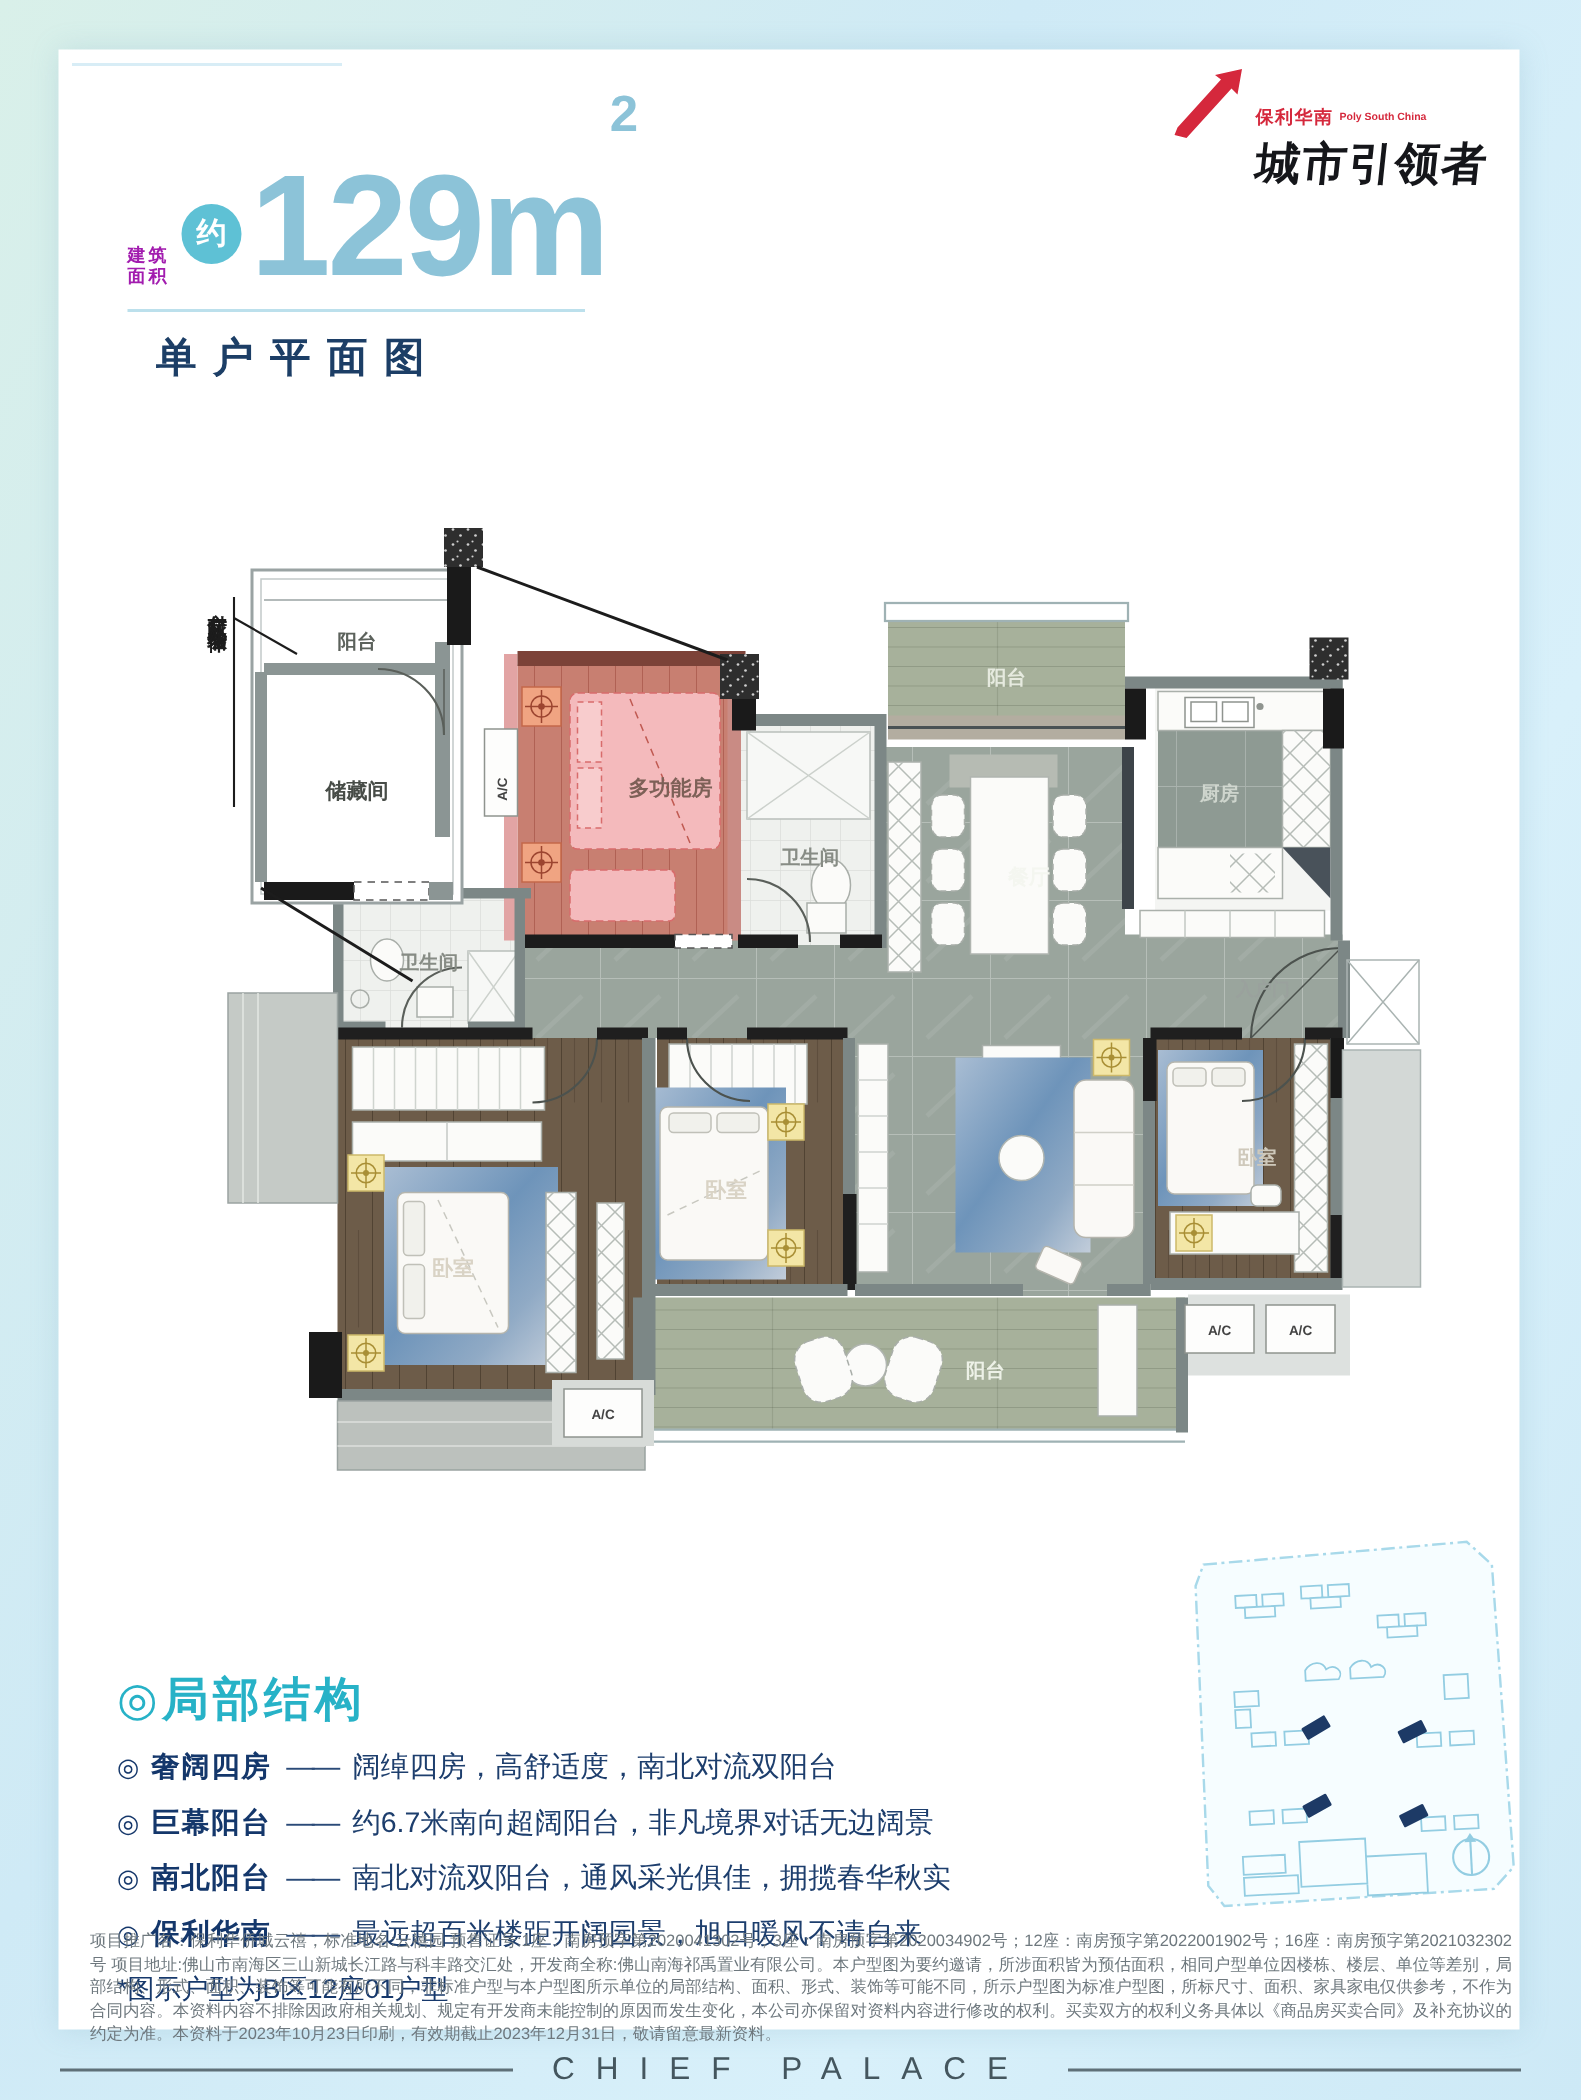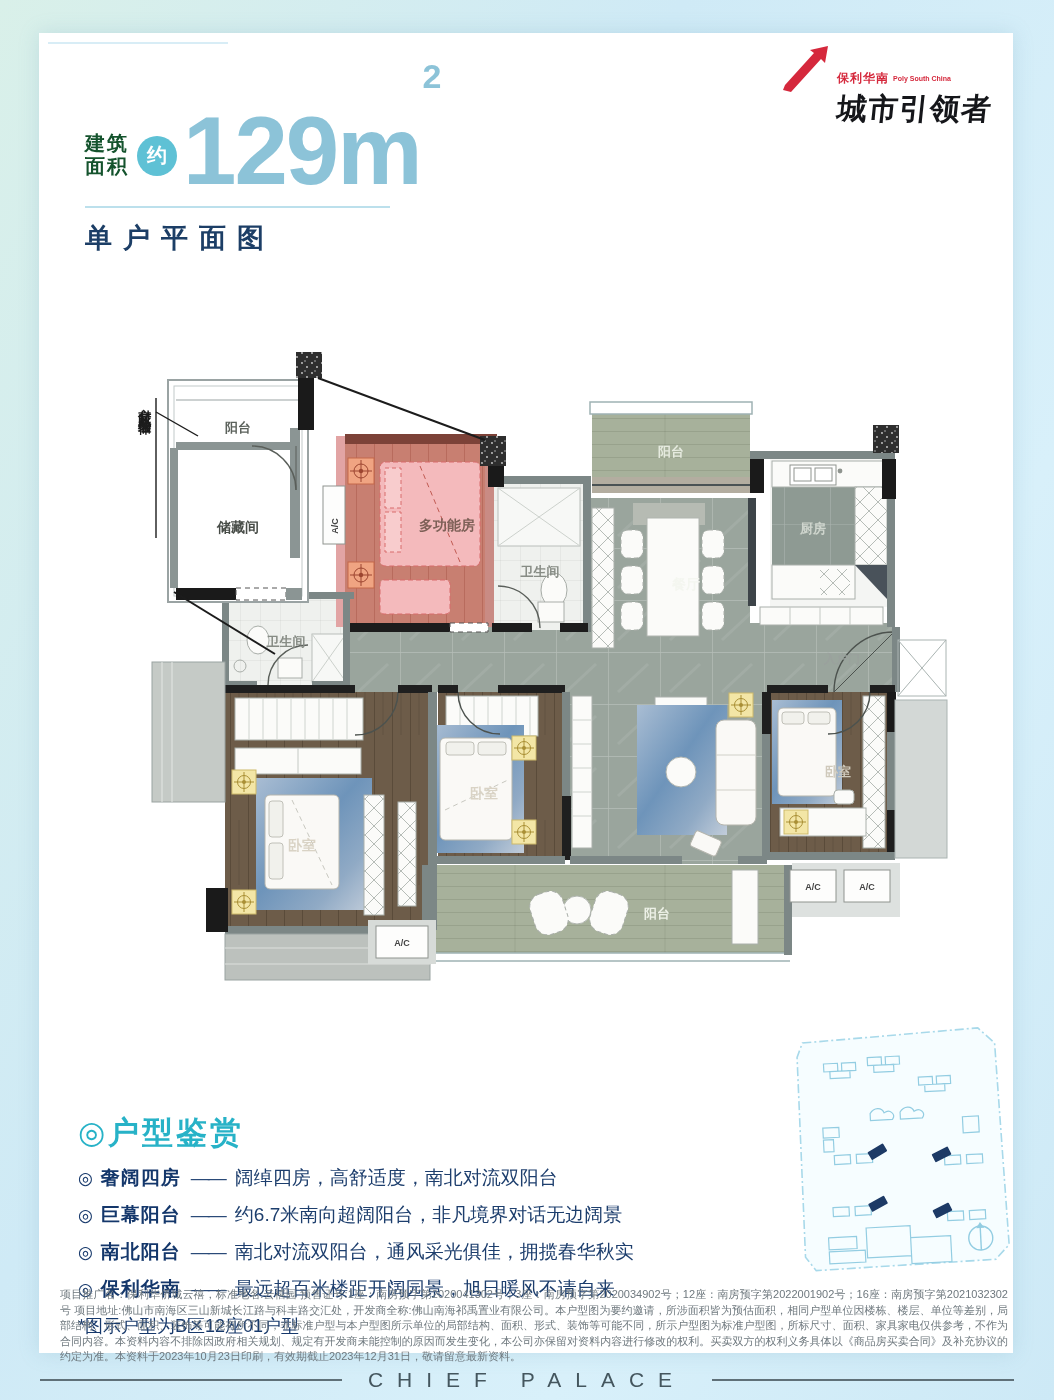--- a/index.html
+++ b/index.html
@@ -14,27 +14,27 @@
   .logo{position:absolute;right:62px;top:38px;display:flex;align-items:flex-start;}
   .logo-arrow{width:52px;height:50px;margin-right:4px;margin-top:6px;}
   .logo-text{display:flex;flex-direction:column;}
   .logo-cn-small{color:#d5283c;font-size:12px;font-weight:bold;letter-spacing:1px;}
   .logo-en{color:#d5283c;font-size:7px;font-weight:bold;line-height:1;}
   .logo-wordmark{color:#15161a;font-size:30px;font-weight:900;transform:skewX(-6deg);letter-spacing:1px;margin-top:2px;}
 
   
   .title-block{position:absolute;left:85px;top:110px;width:420px;}
   .title-row{display:flex;align-items:flex-end;}
-  .area-label{color:#14532d;font-size:20px;font-weight:bold;line-height:1.15;letter-spacing:2px;margin-bottom:14px;}
+  .area-label{color:#a21caf;font-size:12px;font-weight:bold;line-height:1.15;letter-spacing:2px;}
   .approx-circle{width:40px;height:40px;border-radius:50%;background:#5ec1d5;color:#fff;font-size:20px;
                  font-weight:bold;display:flex;align-items:center;justify-content:center;margin:0 6px 16px 8px;}
   .area-value{color:#8cc3d8;font-size:96px;font-weight:bold;line-height:.85;letter-spacing:-2px;}
   .area-sup{color:#8cc3d8;font-size:34px;font-weight:bold;vertical-align:top;position:relative;top:-48px;left:2px;}
   .title-divider{width:305px;height:2px;background:#bce0ec;margin-top:14px;}
-  .subtitle{color:#1c3e66;font-size:27px;font-weight:bold;letter-spacing:11px;margin-top:12px;}
+  .subtitle{color:#1c3e66;font-size:27px;font-weight:bold;letter-spacing:11px;margin-top:12px;margin-left:19px;}
 
   
   .plan{position:absolute;left:140px;top:340px;width:820px;height:660px;}
   .vtext{position:absolute;left:-3px;top:58px;height:150px;writing-mode:vertical-rl;text-orientation:upright;
          font-size:13px;font-weight:bold;color:#1c1c1c;letter-spacing:2px;line-height:1.1;}
   svg text{font-family:"Liberation Sans","DejaVu Sans",sans-serif;}
 
   
   .features{position:absolute;left:78px;top:1112px;width:560px;}
   .feat-heading{color:#27b2c7;font-size:31px;font-weight:800;letter-spacing:3px;}
@@ -403,21 +403,21 @@
       <text x="517" y="578" font-size="13" fill="#edf1e7">阳台</text>
       <text transform="translate(198,186) rotate(-90)" font-size="9" fill="#444">A/C</text>
       <text x="262" y="606" font-size="9" fill="#444">A/C</text>
       <text x="673" y="550" font-size="9" fill="#444">A/C</text>
       <text x="727" y="550" font-size="9" fill="#444">A/C</text>
     </g>
   </svg>
 </div>
 
 <div class="features">
-  <div class="feat-heading">◎户型鉴赏</div>
+  <div class="feat-heading">◎局部结构</div>
   <div class="feat-item">
     <span class="feat-bullet">◎</span>
     <span class="feat-name">奢阔四房</span>
     <span class="feat-dash">——</span>
     <span class="feat-desc">阔绰四房，高舒适度，南北对流双阳台</span>
   </div>
   <div class="feat-item">
     <span class="feat-bullet">◎</span>
     <span class="feat-name">巨幕阳台</span>
     <span class="feat-dash">——</span>

